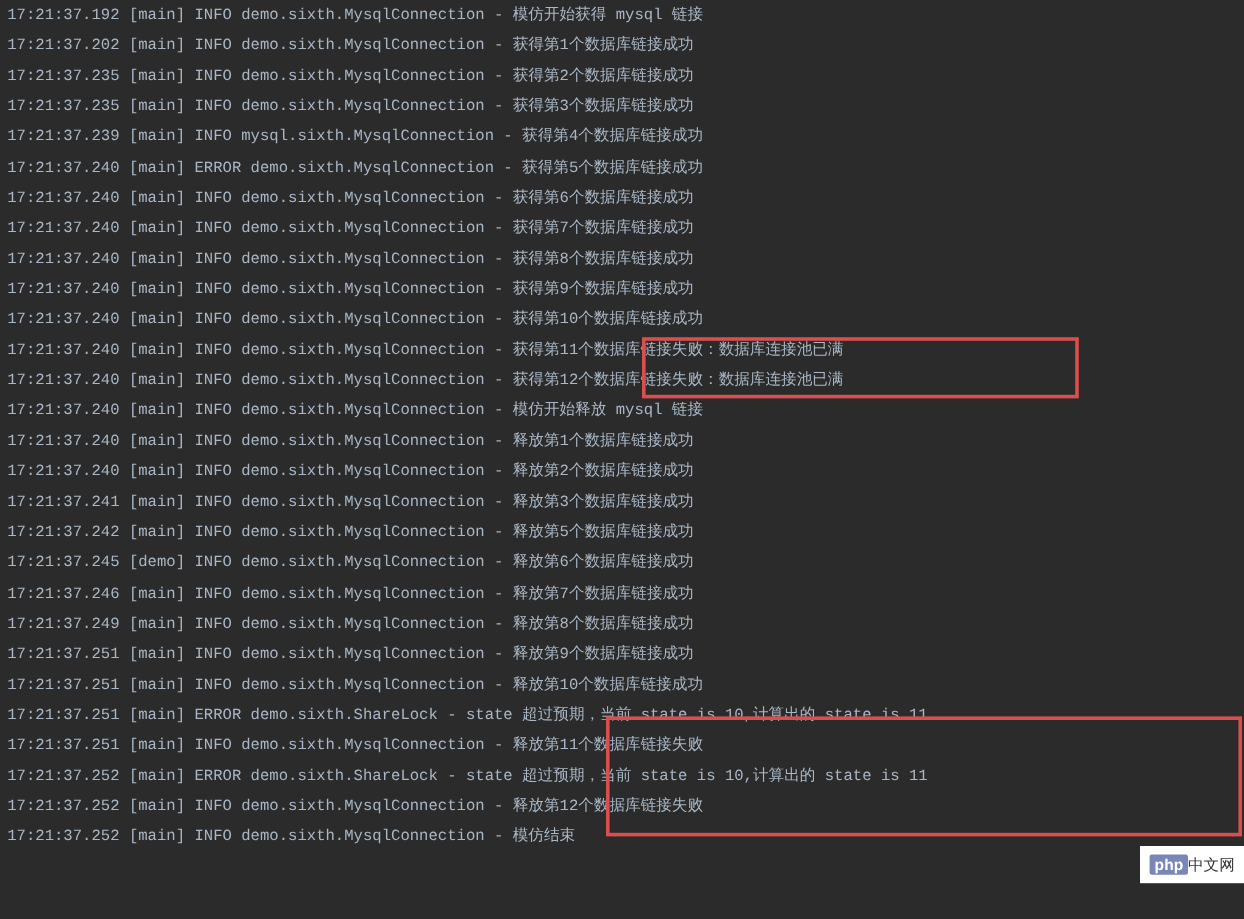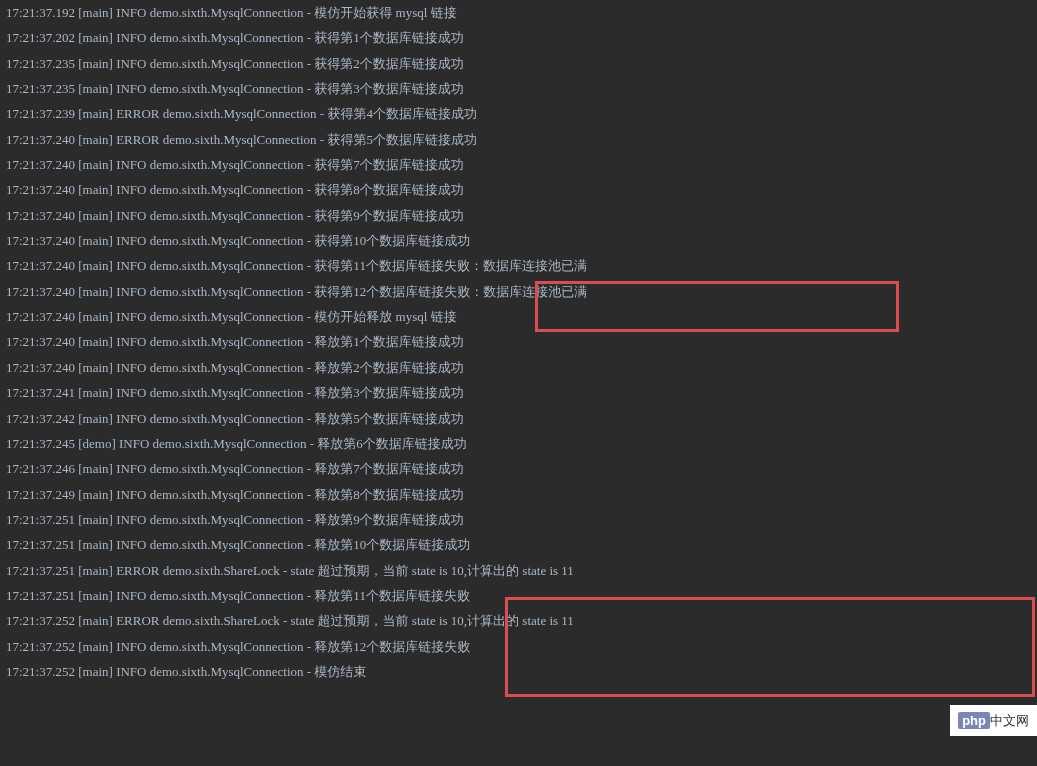--- a/index.html
+++ b/index.html
@@ -1,19 +1,18 @@
 <!DOCTYPE html>
 <html><head>
   <meta charset="utf-8">
   <style>
     * {
       margin: 0;
       padding: 0;
       box-sizing: border-box;
-      font-family: Liberation Serif, serif;
     }
     body {
       background: #2b2b2b;
       color: #bbbbbb;
       font-family: 'Consolas', 'Monaco', 'Courier New', monospace;
       font-size: 13px;
       line-height: 1.95;
       padding: 0 6px;
       width: 1037px;
       height: 766px;
@@ -62,22 +61,23 @@
     }
   </style>
 </head>
 <body>
 
 <div id="log-container">
     <div class="log-line">17:21:37.192 [main] INFO demo.sixth.MysqlConnection - 模仿开始获得 mysql 链接</div>
     <div class="log-line">17:21:37.202 [main] INFO demo.sixth.MysqlConnection - 获得第1个数据库链接成功</div>
     <div class="log-line">17:21:37.235 [main] INFO demo.sixth.MysqlConnection - 获得第2个数据库链接成功</div>
     <div class="log-line">17:21:37.235 [main] INFO demo.sixth.MysqlConnection - 获得第3个数据库链接成功</div>
-    <div class="log-line">17:21:37.239 [main] ERROR demo.sixth.MysqlConnection - 获得第4个数据库链接成功</div>
+    <div class="log-line">17:21:37.239 [main] INFO mysql.sixth.MysqlConnection - 获得第4个数据库链接成功</div>
     <div class="log-line">17:21:37.240 [main] ERROR demo.sixth.MysqlConnection - 获得第5个数据库链接成功</div>
+    <div class="log-line">17:21:37.240 [main] INFO demo.sixth.MysqlConnection - 获得第6个数据库链接成功</div>
     <div class="log-line">17:21:37.240 [main] INFO demo.sixth.MysqlConnection - 获得第7个数据库链接成功</div>
     <div class="log-line">17:21:37.240 [main] INFO demo.sixth.MysqlConnection - 获得第8个数据库链接成功</div>
     <div class="log-line">17:21:37.240 [main] INFO demo.sixth.MysqlConnection - 获得第9个数据库链接成功</div>
     <div class="log-line">17:21:37.240 [main] INFO demo.sixth.MysqlConnection - 获得第10个数据库链接成功</div>
     <div class="log-line">17:21:37.240 [main] INFO demo.sixth.MysqlConnection - 获得第11个数据库链接失败：数据库连接池已满</div>
     <div class="log-line">17:21:37.240 [main] INFO demo.sixth.MysqlConnection - 获得第12个数据库链接失败：数据库连接池已满</div>
     <div class="log-line">17:21:37.240 [main] INFO demo.sixth.MysqlConnection - 模仿开始释放 mysql 链接</div>
     <div class="log-line">17:21:37.240 [main] INFO demo.sixth.MysqlConnection - 释放第1个数据库链接成功</div>
     <div class="log-line">17:21:37.240 [main] INFO demo.sixth.MysqlConnection - 释放第2个数据库链接成功</div>
     <div class="log-line">17:21:37.241 [main] INFO demo.sixth.MysqlConnection - 释放第3个数据库链接成功</div>

